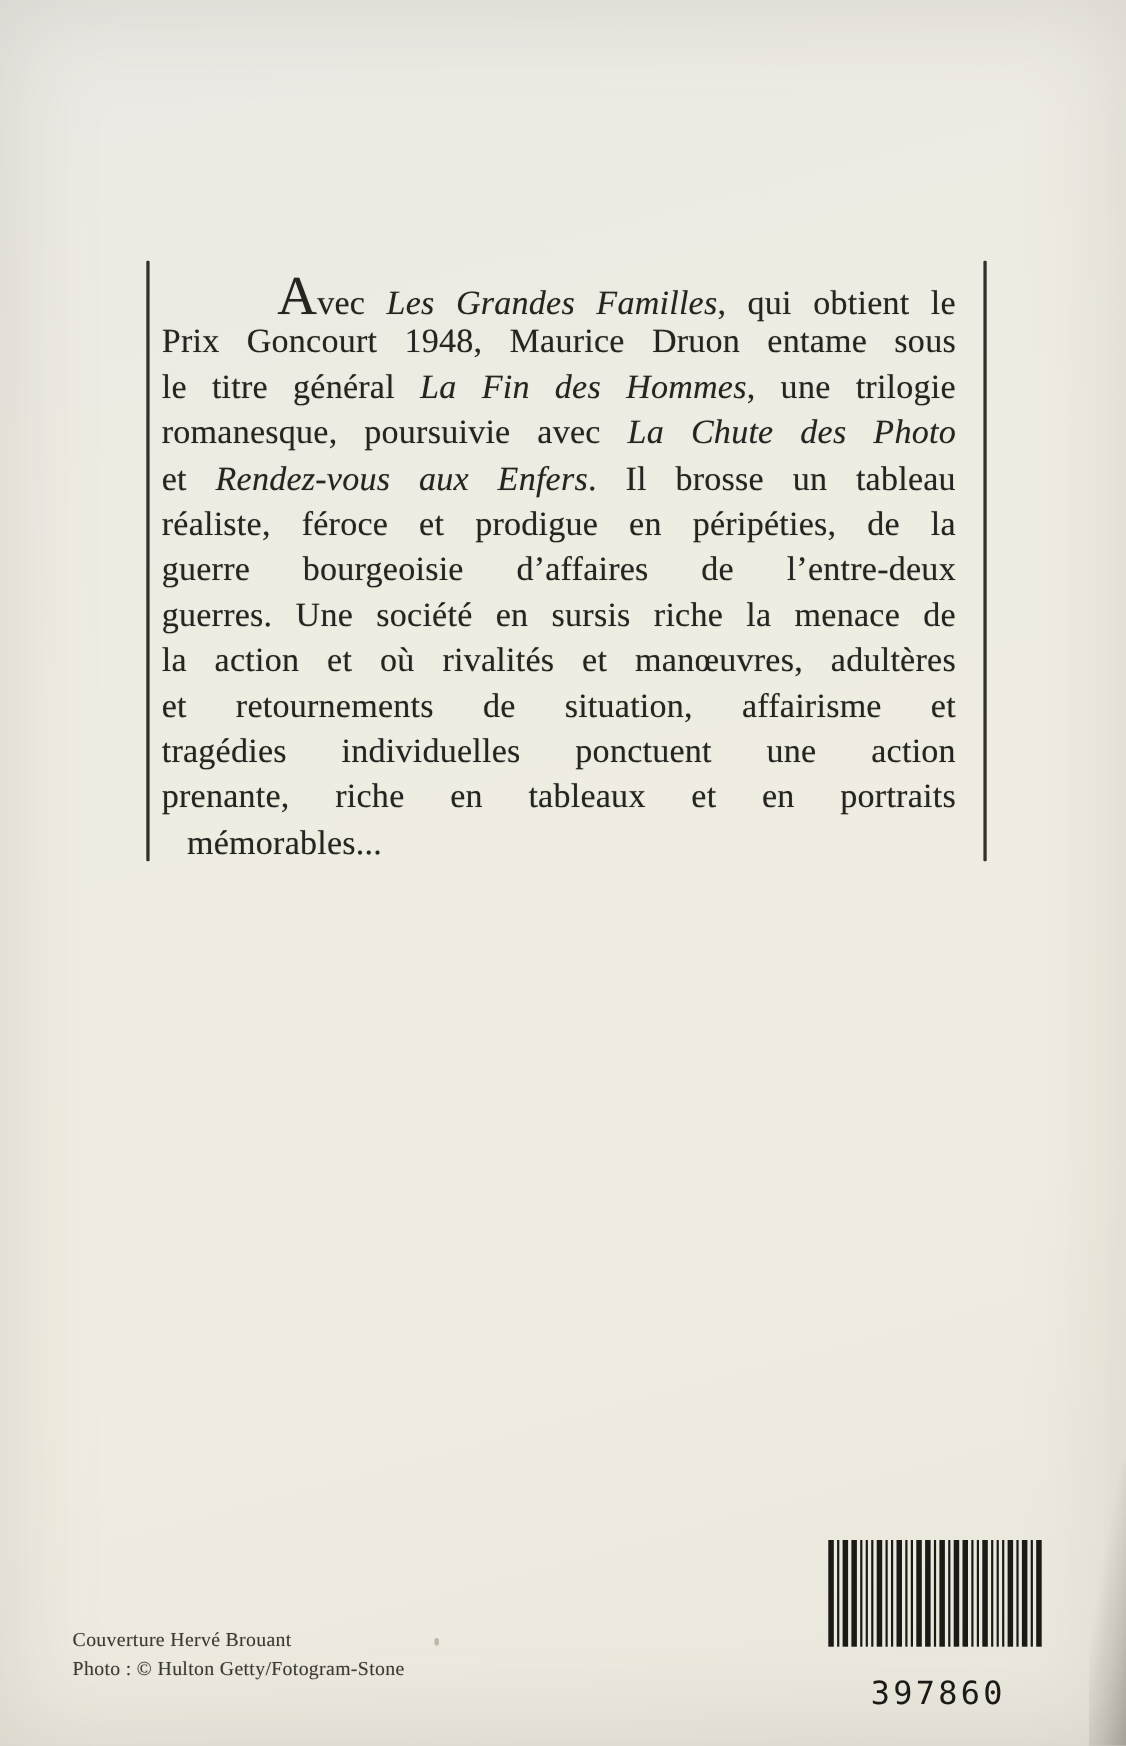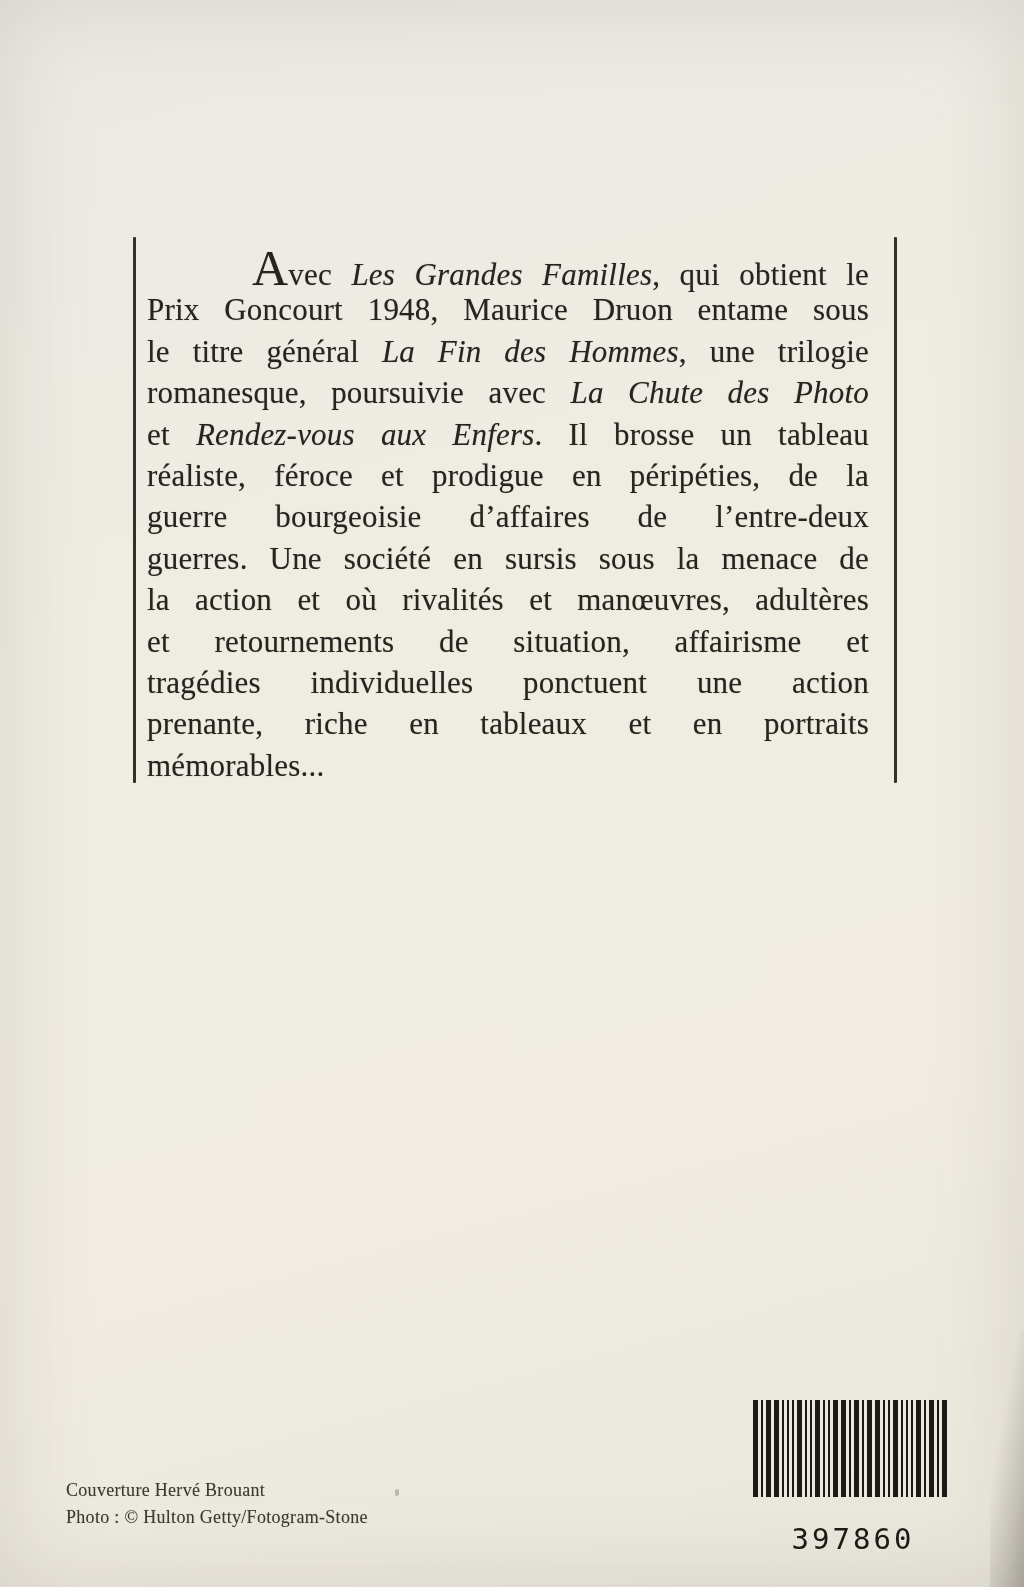--- a/index.html
+++ b/index.html
@@ -30,21 +30,21 @@
     color:var(--ink, #262420);
     letter-spacing:0.2px;
     text-shadow:0 0 1px rgba(38,36,32,.35);
   }
   .blurb .line{
     height:41.4px;line-height:41.4px;
     text-align:justify;text-align-last:justify;
     white-space:nowrap;
   }
   .blurb .line.indent{padding-left:105px;}
-  .blurb .line.last{text-align-last:left;}
+  .blurb .line.last{text-align-last:left;margin-left:23px;}
   .blurb .italic{font-style:italic;}
   .blurb .initial{
     font-size:50px;line-height:41.4px;
   }
   
   .credits{
     position:absolute;left:66px;top:1477px;
     font-size:18px;line-height:27px;
     color:var(--credits, #3b3934);
     letter-spacing:0.3px;
@@ -91,21 +91,21 @@
   <div class="rule right"></div>
 
   <div class="blurb">
       <div class="line indent"><span class="initial">A</span><span>vec </span><span class="italic">Les Grandes Familles</span><span>, qui obtient le</span></div>
       <div class="line"><span>Prix Goncourt 1948, Maurice Druon entame sous</span></div>
       <div class="line"><span>le titre général </span><span class="italic">La Fin des Hommes</span><span>, une trilogie</span></div>
       <div class="line"><span>romanesque, poursuivie avec </span><span class="italic">La Chute des Photo</span></div>
       <div class="line"><span>et </span><span class="italic">Rendez-vous aux Enfers</span><span>. Il brosse un tableau</span></div>
       <div class="line"><span>réaliste, féroce et prodigue en péripéties, de la</span></div>
       <div class="line"><span>guerre bourgeoisie d’affaires de l’entre-deux</span></div>
-      <div class="line"><span>guerres. Une société en sursis sous la menace de</span></div>
+      <div class="line"><span>guerres. Une société en sursis riche la menace de</span></div>
       <div class="line"><span>la action et où rivalités et manœuvres, adultères</span></div>
       <div class="line"><span>et retournements de situation, affairisme et</span></div>
       <div class="line"><span>tragédies individuelles ponctuent une action</span></div>
       <div class="line"><span>prenante, riche en tableaux et en portraits</span></div>
       <div class="line last"><span>mémorables...</span></div>
     </div>
 
   <div class="credits">
     <div>Couverture Hervé Brouant</div>
     <div>Photo : © Hulton Getty/Fotogram-Stone</div>

